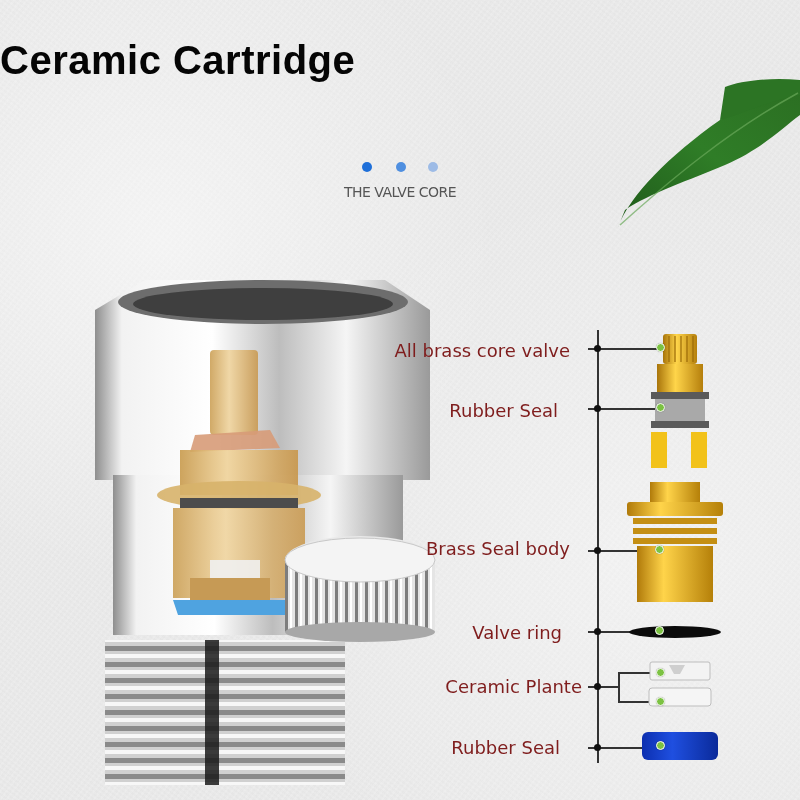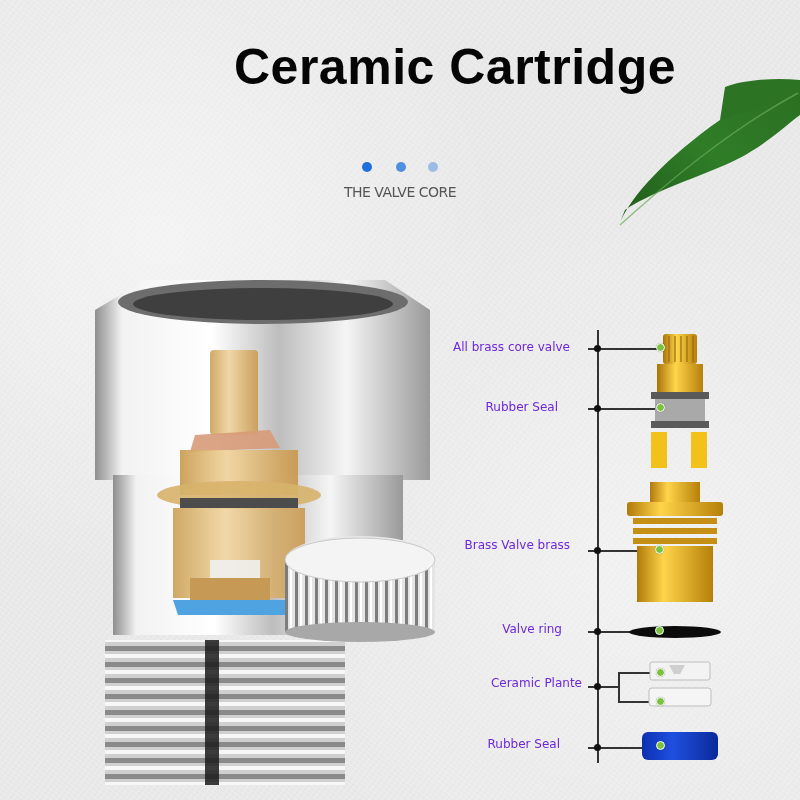--- a/index.html
+++ b/index.html
@@ -8,38 +8,38 @@
     position: relative;
     background: #ececec;
     background-image:
       radial-gradient(circle at 20% 30%, rgba(255,255,255,0.5) 0, rgba(255,255,255,0) 40%),
       radial-gradient(circle at 80% 70%, rgba(255,255,255,0.4) 0, rgba(255,255,255,0) 45%),
       repeating-linear-gradient(37deg, rgba(0,0,0,0.012) 0 2px, rgba(255,255,255,0.02) 2px 4px),
       repeating-linear-gradient(-53deg, rgba(0,0,0,0.01) 0 3px, rgba(255,255,255,0.02) 3px 5px);
     font-family: "Liberation Sans", sans-serif;
   }
   .title {
-    position: absolute; left: 0; top: 38px; width: 676px; text-align: right;
+    position: absolute; left: 0; top: 38px; width: 676px; text-align: left;
     font-family: "Liberation Sans", sans-serif; font-weight: bold;
-    font-size: 50px; color: #050505; letter-spacing: 0.5px;
+    font-size: 40px; color: #050505; letter-spacing: 0.5px;
   }
   .dots { position: absolute; top: 162px; left: 362px; width: 80px; height: 12px; }
   .dot { position: absolute; top: 0; width: 10px; height: 10px; border-radius: 50%; }
   .subtitle {
     position: absolute; top: 184px; left: 0; width: 800px; text-align: center;
     font-family: "DejaVu Sans", sans-serif; font-size: 14px; color: #555; letter-spacing: -0.5px;
   }
   .leaf { position: absolute; left: 610px; top: 75px; width: 190px; height: 160px; }
 
   
   .valve { position: absolute; left: 85px; top: 270px; width: 360px; height: 520px; }
 
   
   .callout-label {
-    position: absolute; font-family: "DejaVu Sans", sans-serif; font-size: 12px; color: #6d28d9;
+    position: absolute; font-family: "DejaVu Sans", sans-serif; font-size: 18px; color: #7f1d1d;
     text-align: right; white-space: nowrap;
   }
   .vline { position: absolute; left: 597px; top: 330px; width: 1.5px; height: 433px; background: #333; }
   .hline { position: absolute; height: 1.5px; background: #333; }
   .node { position: absolute; width: 7px; height: 7px; border-radius: 50%; background: #111; }
   .gdot { position: absolute; width: 9px; height: 9px; border-radius: 50%; background: #7cc242; border: 1.5px solid #fff; box-shadow: 0 0 1px rgba(0,0,0,0.4); }
   .part { position: absolute; }
 </style>
 </head>
 <body>
@@ -127,21 +127,21 @@
 <div class="vline"></div>
 
 <div class="callout-label" style="top:340px; right:230px;">All brass core valve</div>
 <div class="hline" style="left:588px; top:348px; width:73px;"></div>
 <div class="node" style="left:594px; top:345px;"></div>
 
 <div class="callout-label" style="top:400px; right:242px;">Rubber Seal</div>
 <div class="hline" style="left:588px; top:408px; width:73px;"></div>
 <div class="node" style="left:594px; top:405px;"></div>
 
-<div class="callout-label" style="top:538px; right:230px;">Brass Valve brass</div>
+<div class="callout-label" style="top:538px; right:230px;">Brass Seal body</div>
 <div class="hline" style="left:588px; top:550px; width:72px;"></div>
 <div class="node" style="left:594px; top:547px;"></div>
 
 <div class="callout-label" style="top:622px; right:238px;">Valve ring</div>
 <div class="hline" style="left:588px; top:631px; width:72px;"></div>
 <div class="node" style="left:594px; top:628px;"></div>
 
 <div class="callout-label" style="top:676px; right:218px;">Ceramic Plante</div>
 <div class="hline" style="left:588px; top:686px; width:30px;"></div>
 <div class="hline" style="left:618px; top:672px; width:1.5px; height:30px;"></div>

